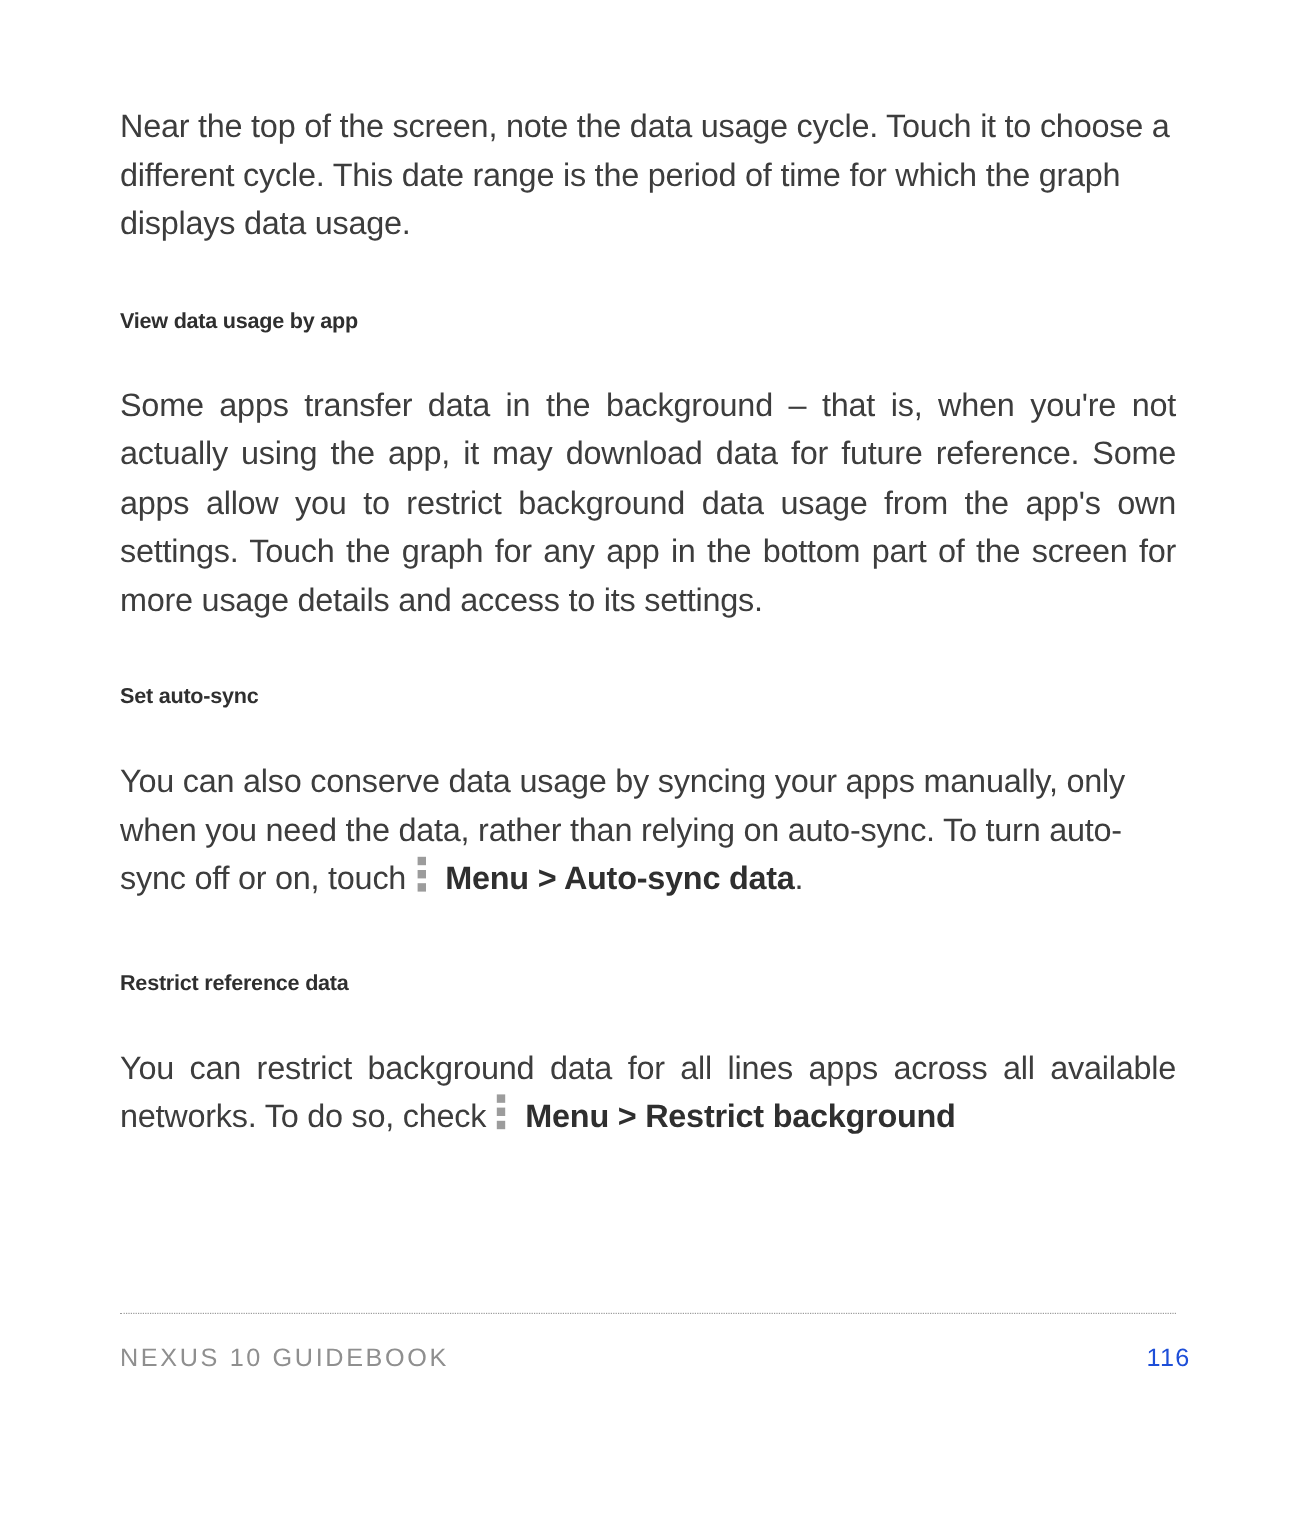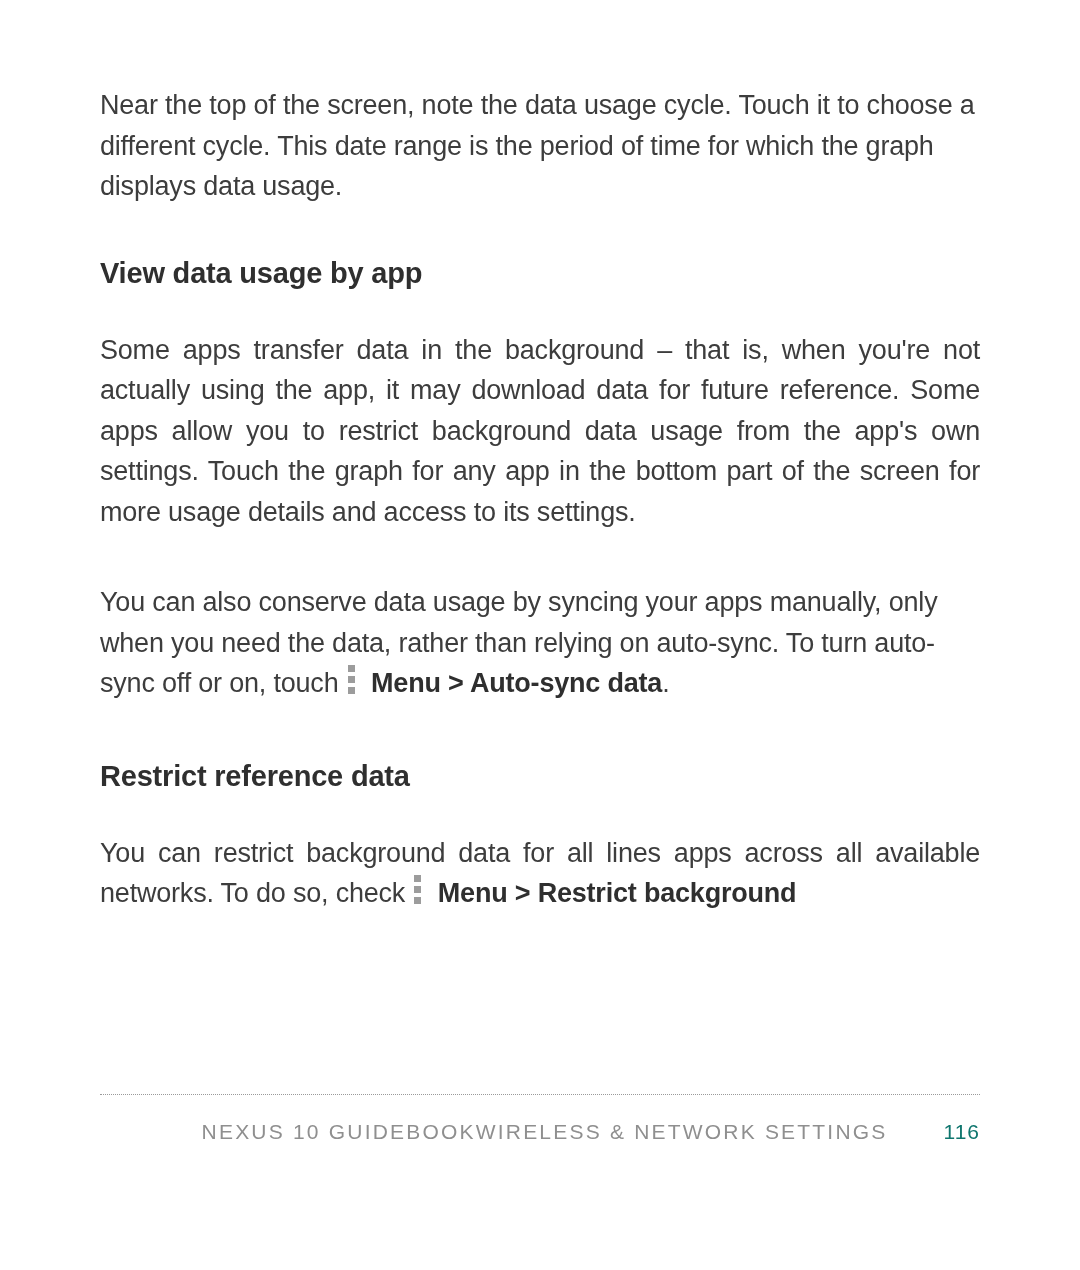--- a/index.html
+++ b/index.html
@@ -24,21 +24,21 @@
     line-height: 1.5;
     margin: 0 0 50px 0;
     letter-spacing: -0.2px;
     color: #3d3d3d;
   }
   .justify {
     text-align: justify;
     text-justify: inter-word;
   }
   .heading {
-    font-size: 29px;
+    font-size: 18px;
     font-weight: 700;
     margin: 16px 0 40px 0;
     letter-spacing: -0.2px;
     color: #2f2f2f;
   }
   .bold {
     font-weight: 700;
     color: #2f2f2f;
     text-align: right;
   }
@@ -60,67 +60,67 @@
     position: absolute;
     left: 100px;
     right: 100px;
     bottom: 175px;
     border-top: 1px dotted #9a9a9a;
     height: 0;
   }
   .footer {
     position: absolute;
     left: 100px;
-    right: 100px;
+    right: 88px;
     bottom: 126px;
     font-size: 21px;
     letter-spacing: 2.2px;
     color: #8f8f8f;
     display: flex;
-    justify-content: flex-end;
+    justify-content: space-between;
   }
   .footer .right { 
     display: flex;
     gap: 34px;
   }
   .footer .pagenum {
-    color: #0f766e;
+    color: #1d4ed8;
     letter-spacing: 1px;
     margin-left: 22px;
   }
 </style>
 </head>
 <body>
 
 <div class="page">
 
   <p class="para">Near the top of the screen, note the data usage cycle. Touch it to choose a different cycle. This date range is the period of time for which the graph displays data usage.</p>
 
 
   <h2 class="heading">View data usage by app</h2>
 
   <p class="para justify">Some apps transfer data in the background – that is, when you're not actually using the app, it may download data for future reference. Some apps allow you to restrict background data usage from the app's own settings. Touch the graph for any app in the bottom part of the screen for more usage details and access to its settings.</p>
 
+  <h2 class="heading">Set auto-sync</h2>
 
   <p class="para" style="margin-bottom:56px">
     <span>You can also conserve data usage by syncing your apps manually, only when you need the data, rather than relying on auto-sync. To turn auto-sync off or on, touch </span>
     <span class="menu-icon"><span class="sq"></span><span class="sq"></span><span class="sq"></span></span>
     <span class="bold">Menu &gt; Auto-sync data</span><span>.</span>
   </p>
 
   <h2 class="heading">Restrict reference data</h2>
 
   <p class="para justify" style="margin-bottom:0">
     <span>You can restrict background data for all lines apps across all available networks. To do so, check </span>
     <span class="menu-icon"><span class="sq"></span><span class="sq"></span><span class="sq"></span></span>
     <span class="bold">Menu &gt; Restrict background</span>
   </p>
 
   <div class="footer-rule"></div>
   <div class="footer">
     <span>NEXUS 10 GUIDEBOOK</span>
     <span class="right">
-      <span>WIRELESS &amp; NETWORK SETTINGS</span>
       <span class="pagenum">116</span>
     </span>
   </div>
 
 </div>
 
 </body></html>

